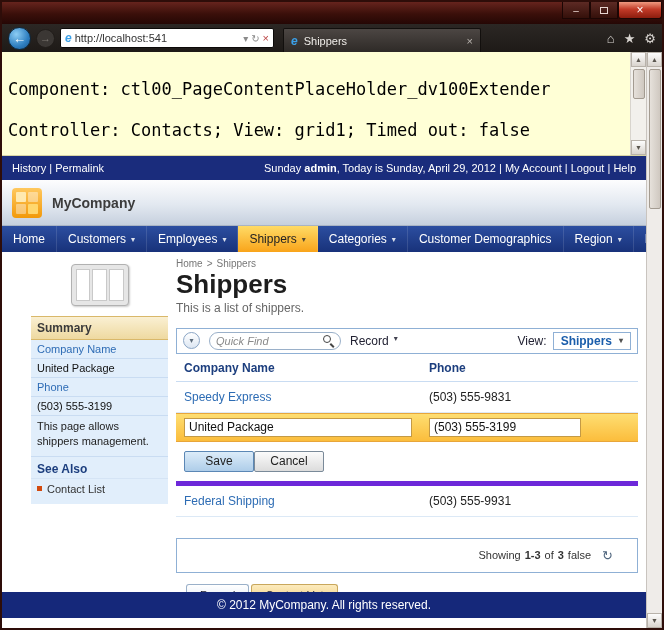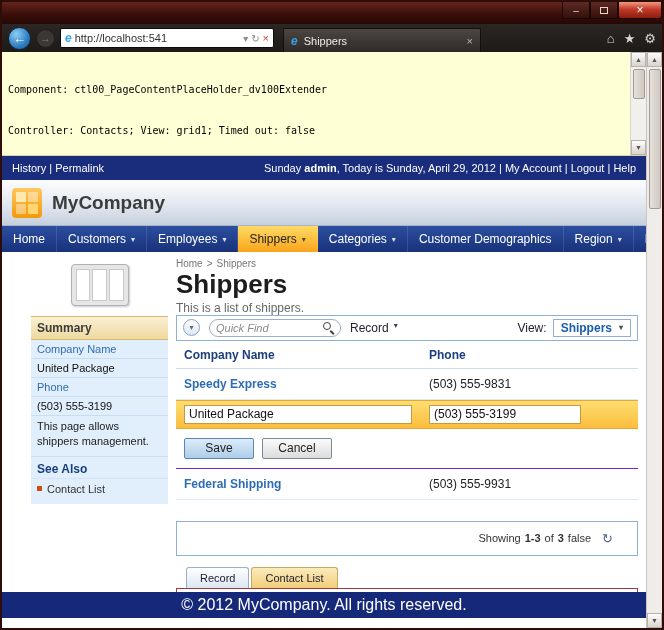--- a/index.html
+++ b/index.html
@@ -28,37 +28,37 @@
   .page{flex:1;display:flex;flex-direction:column;background:#fff;overflow:hidden;min-width:0;}
   .scrollbar{width:16px;background:#efece9;border-left:1px solid #c9c4bf;display:flex;flex-direction:column;align-items:center;flex:none;}
   .sb-btn{height:15px;width:100%;font-size:7px;color:#5a564f;display:flex;align-items:center;justify-content:center;background:linear-gradient(#fdfdfd,#d9d4ce);border:1px solid #b8b2aa;}
   .sb-thumb{width:12px;height:140px;background:linear-gradient(90deg,#e6e1db,#cfc8c0);border:1px solid #a39b91;border-radius:2px;margin-top:2px;}
   .sb-track{flex:1;}
   .mini-scrollbar{width:16px;background:#f2f0ec;border-left:1px solid #d8d4cd;display:flex;flex-direction:column;align-items:center;flex:none;}
   .mini-scrollbar .sb-thumb{height:30px;}
 
   
   .debug{height:104px;background:#ffffd6;display:flex;border-bottom:1px solid #d9d5a5;flex:none;}
-  .debug-text{flex:1;font-family:"DejaVu Sans Mono",monospace;font-size:10px;line-height:13.5px;padding:4px 6px;color:#000;white-space:pre;overflow:hidden;}
+  .debug-text{flex:1;font-family:"DejaVu Sans Mono",monospace;font-size:17px;line-height:13.5px;padding:4px 6px;color:#000;white-space:pre;overflow:hidden;}
 
   
   .topbar{height:24px;background:#1a2c7c;color:#fff;font-size:11px;display:flex;align-items:center;padding:0 10px;flex:none;}
   .topbar .right{margin-left:auto;}
   .topbar span, .topbar b{vertical-align:baseline;}
   .tlink{cursor:pointer;}
 
   
   .header{height:46px;background:linear-gradient(#fdfdfe,#e2e8f0 55%,#c6d0de);display:flex;align-items:center;gap:10px;padding:0 10px;border-bottom:1px solid #a9b4c4;flex:none;}
   .logo{width:30px;height:30px;border-radius:4px;background:linear-gradient(#ffc85e,#f2990a);display:grid;grid-template-columns:1fr 1fr;grid-template-rows:1fr 1fr;gap:2px;padding:4px;flex:none;}
   .logo i{display:block;border-radius:1px;}
   .logo i:nth-child(1){background:#ffe9b0;}
   .logo i:nth-child(2){background:#fff6;}
   .logo i:nth-child(3){background:#fff6;}
   .logo i:nth-child(4){background:#ffd76e;}
-  .brand{font-size:19px;font-weight:bold;color:#3c3c3c;}
+  .brand{font-size:14px;font-weight:bold;color:#3c3c3c;}
 
   
   .menu{height:26px;background:linear-gradient(#2c4ea0,#18327a);display:flex;align-items:stretch;color:#fff;font-size:12px;white-space:nowrap;overflow:hidden;flex:none;}
   .menu-item{display:flex;align-items:center;gap:5px;padding:0 11px;border-right:1px solid rgba(255,255,255,.12);cursor:pointer;flex:none;}
   .menu-item.active{background:linear-gradient(#ffdb66,#f9a41a);color:#222;}
   .caret{font-size:8px;opacity:.85;}
   .menu-item.active .caret{color:#333;}
 
   
   .content{flex:1;display:flex;gap:8px;padding:4px 4px 0 4px;background:#fff;align-items:flex-start;min-height:0;}
@@ -72,62 +72,62 @@
   .side-value{color:#111;}
   .side-h2{font-weight:bold;color:#1c3e7e;font-size:12px;padding:5px 6px 2px;background:#e1eefb;border-bottom:1px solid #d5e4f5;}
   .side-text{padding:3px 6px 7px;background:#e1eefb;color:#222;border-bottom:1px solid #c9dcf2;line-height:1.35;}
   .see-item{display:flex;align-items:center;gap:5px;padding:4px 6px 9px;background:#e1eefb;cursor:pointer;color:#333;}
   .bullet{width:5px;height:5px;background:#d24a0f;flex:none;}
 
   .main{flex:1;min-width:0;padding-right:4px;}
   .breadcrumb{font-size:10px;color:#777;display:flex;gap:4px;margin:2px 0 1px;}
   .bc-link{cursor:pointer;}
   .page-title{font-size:26px;font-weight:bold;color:#1d1d1d;line-height:1.15;}
-  .subtitle{font-size:12px;color:#666;margin:1px 0 0;}
+  .subtitle{font-size:12px;color:#666;margin:1px 0 13px;}
 
   .toolbar{border:1px solid #8fb0d5;height:26px;display:flex;align-items:center;gap:9px;padding:0 6px;font-size:12px;color:#223;}
   .tb-round{width:17px;height:17px;border-radius:50%;border:1px solid #8aa5c5;background:linear-gradient(#fff,#dce6f2);display:flex;align-items:center;justify-content:center;color:#456;cursor:pointer;flex:none;}
   .tb-round .caret{font-size:8px;}
   .quickfind{display:flex;align-items:center;border:1px solid #9ab0c9;border-radius:10px;background:#fff;height:18px;padding:0 6px;width:132px;flex:none;}
   .quickfind input{border:none;outline:none;flex:1;min-width:0;font-size:11px;color:#555;background:transparent;font-family:"Liberation Sans",sans-serif;}
   .quickfind input::placeholder{color:#8a8a8a;font-style:italic;}
   .mag{position:relative;width:11px;height:11px;display:inline-block;flex:none;cursor:pointer;}
   .mag::before{content:"";position:absolute;left:0;top:0;width:6px;height:6px;border:1.5px solid #444;border-radius:50%;}
   .mag::after{content:"";position:absolute;left:7.5px;top:7.5px;width:4.5px;height:1.6px;background:#444;transform:rotate(45deg);transform-origin:0 0;}
   .record{display:flex;gap:5px;cursor:pointer;}
   .view-area{margin-left:auto;display:flex;align-items:center;gap:6px;}
   .view-dd{border:1px solid #8fb0d5;background:#fff;padding:1px 7px;display:flex;align-items:center;gap:7px;font-weight:bold;color:#1a5dab;cursor:pointer;}
   .view-dd .caret{color:#333;}
 
   .grid{font-size:12px;}
   .grid-header{display:flex;padding:7px 8px 6px;border-bottom:1px solid #c9dcf2;font-weight:bold;color:#1c3e7e;}
   .col-company{width:245px;flex:none;}
   .col-phone{flex:1;}
   .row{display:flex;align-items:center;padding:8px 8px;border-bottom:1px solid #dce9f6;color:#222;}
-  .link{color:#2d6cb4;cursor:pointer;text-decoration:none;font-weight:bold;}
+  .link{color:#2d6cb4;cursor:pointer;text-decoration:none;}
   .edit-row{display:flex;align-items:center;background:linear-gradient(#fede72,#fbbd3c);border-top:1px solid #e8a63a;border-bottom:1px solid #e8a63a;padding:4px 8px;}
   .edit-input{height:19px;border:1px solid #c49a45;padding:0 4px;font-size:12px;color:#111;font-family:"Liberation Sans",sans-serif;background:#fff;}
   .edit-company{width:228px;}
   .edit-phone{width:152px;}
-  .btn-row{display:flex;gap:8px;padding:9px 8px;border-bottom:1px solid #6d28d9;align-items:center;}
+  .btn-row{display:flex;padding:9px 8px;border-bottom:5px solid #6d28d9;align-items:center;}
   .btn{min-width:70px;height:21px;font-size:12px;display:flex;align-items:center;justify-content:center;border:1px solid #7a8a99;background:linear-gradient(#fbfbfb,#dcdcdc);color:#222;border-radius:2px;cursor:pointer;font-family:"Liberation Sans",sans-serif;}
   .btn.primary{background:linear-gradient(#dcecf9,#aecde9);border-color:#5b87b5;}
 
   .pager{border:1px solid #8fb0d5;height:35px;display:flex;align-items:center;justify-content:flex-end;gap:4px;padding:0 24px;font-size:11px;color:#333;margin-top:21px;}
   .pager b{font-weight:bold;}
   .refresh{color:#51677f;font-size:13px;margin-left:7px;cursor:pointer;}
 
   .tabs{display:flex;gap:2px;margin:11px 0 0 10px;}
   .tab2{padding:4px 13px;font-size:11px;border:1px solid #9ab0c9;border-bottom:none;border-radius:3px 3px 0 0;background:linear-gradient(#ffffff,#dce6f2);color:#223;cursor:pointer;}
   .tab2.active{background:linear-gradient(#fcebbd,#f2cd79);border-color:#c9a75c;}
   .error-panel{border:1px solid #a23b35;height:30px;display:flex;align-items:center;padding:0 9px;background:#fff;}
   .spinner{width:11px;height:11px;border:2px dotted #8a93a5;border-radius:50%;display:inline-block;}
 
   
-  .site-footer{height:26px;background:#15287a;color:#fff;display:flex;align-items:center;justify-content:center;font-size:16px;flex:none;}
+  .site-footer{height:26px;background:#15287a;color:#fff;display:flex;align-items:center;justify-content:center;font-size:12px;flex:none;}
   .bottom-strip{height:10px;background:#fff;flex:none;}
 </style>
 </head>
 <body>
 
 <div class="window">
 
   <div class="titlebar">
     <div class="winbtn">
         <span>–</span>

